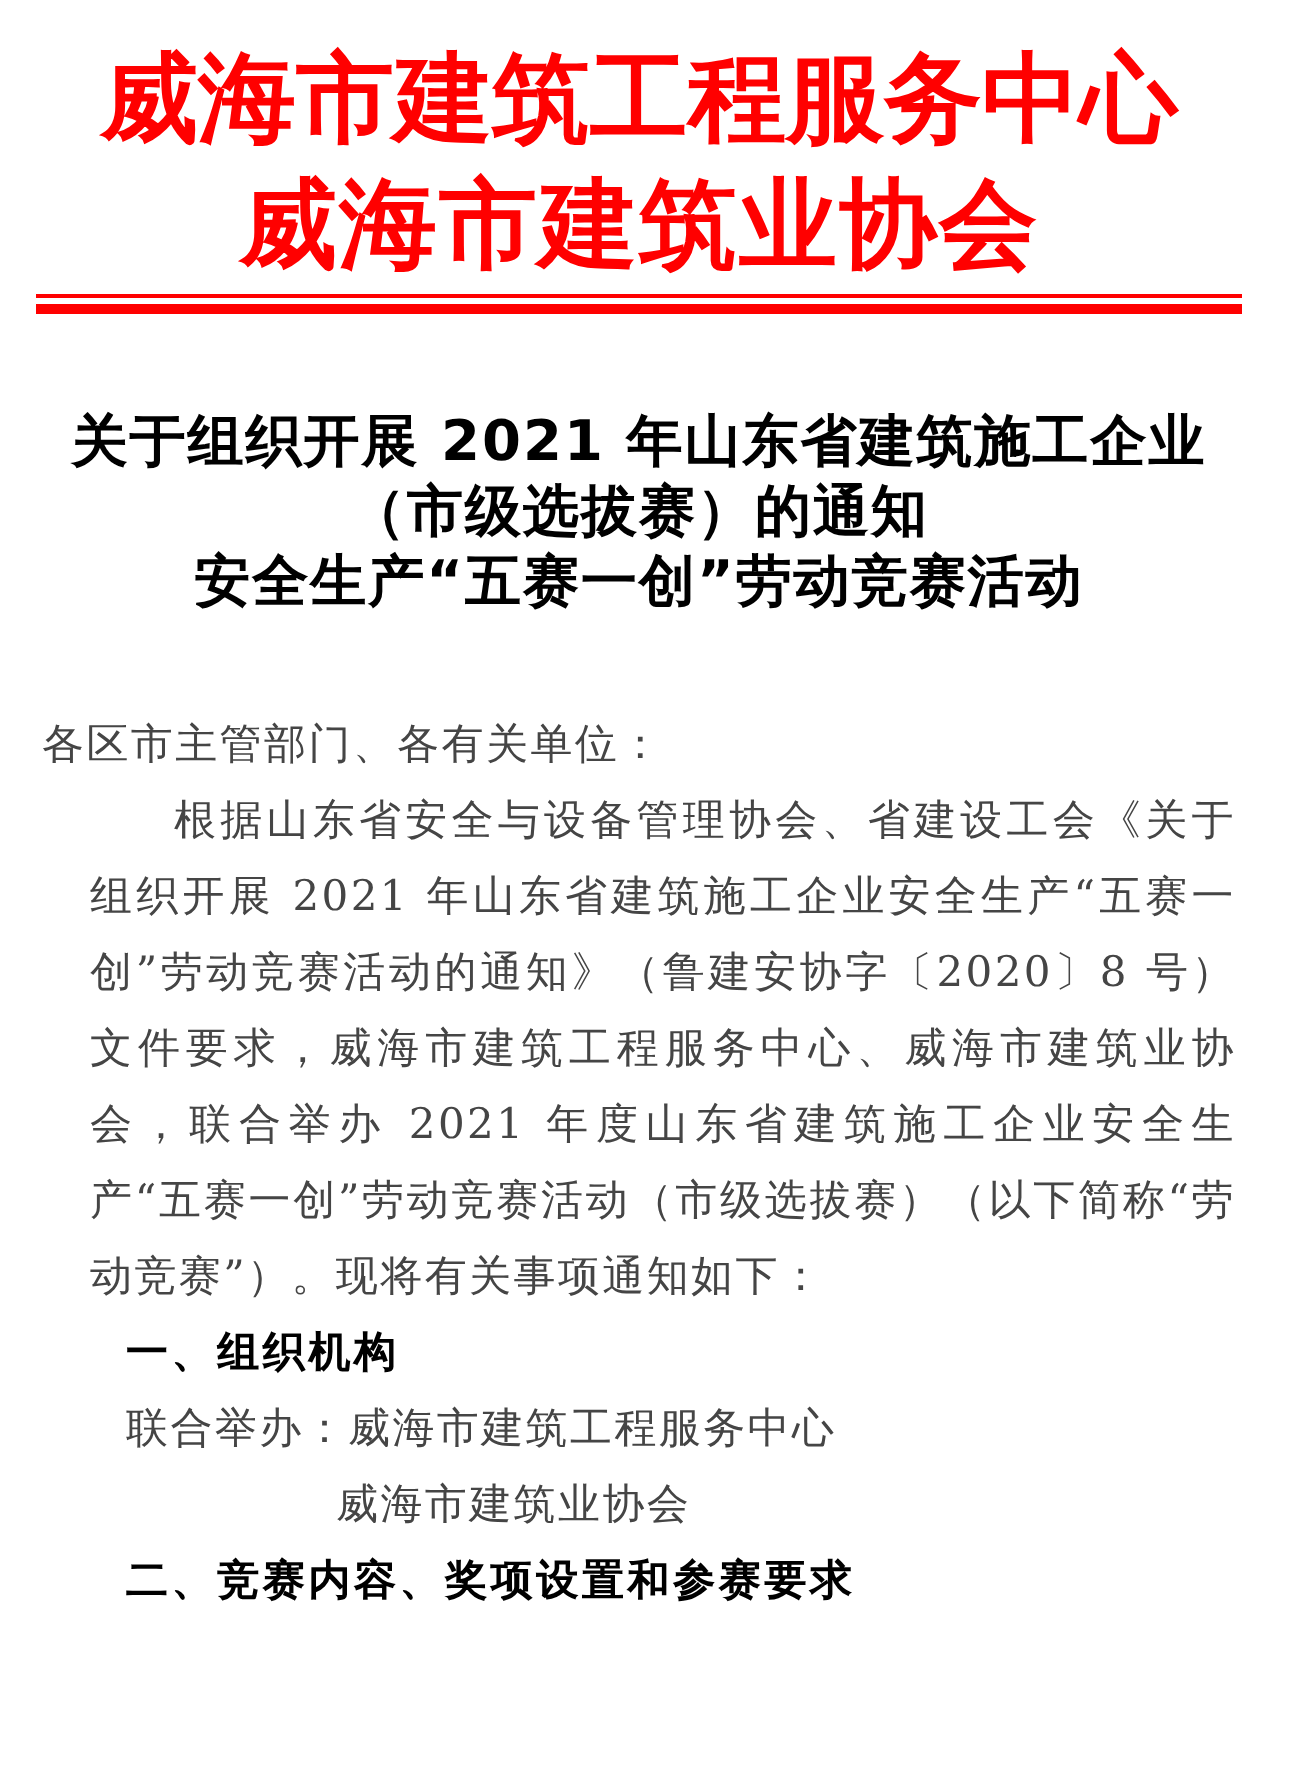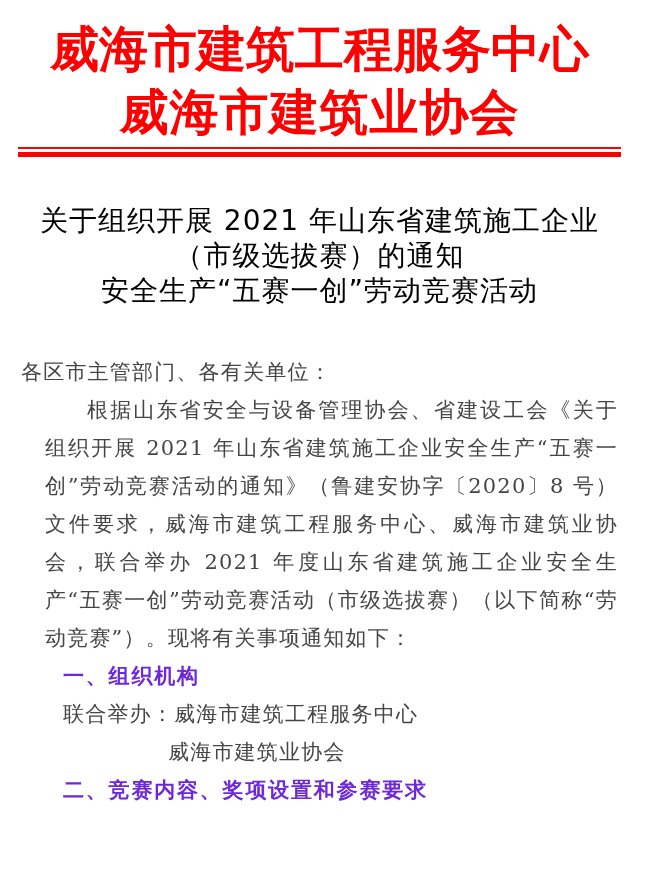--- a/index.html
+++ b/index.html
@@ -32,21 +32,21 @@
     border-top: 2px solid #ff0000;
     border-bottom: 5px solid #ff0000;
   }
 
   
   .doc-title {
     margin-top: 46px;
     text-align: center;
     color: #000000;
     font-family: "DejaVu Sans", "Liberation Sans", sans-serif;
-    font-weight: normal;
+    font-weight: bold;
     font-size: 28px;
     line-height: 35px;
     letter-spacing: 1px;
   }
 
   
   .doc-body {
     margin: 45px 21px 0 21px;
     color: #454545;
     font-family: "DejaVu Serif", "Liberation Serif", serif;
@@ -54,21 +54,21 @@
     line-height: 38px;
     letter-spacing: 1.2px;
     text-align: justify;
   }
   .salutation { text-indent: 0; }
   .para { text-indent: 2em; margin-left: 24px; }
   .sec-heading {
     text-indent: 2em;
     font-family: "DejaVu Sans", "Liberation Sans", sans-serif;
     font-weight: bold;
-    color: #6d28d9;
+    color: #000000;
     letter-spacing: 1.8px;
   }
   .org-line1 { text-indent: 2em; }
   .org-line2 { padding-left: 7em; }
 </style>
 </head>
 <body>
 
 <div class="page">
 

